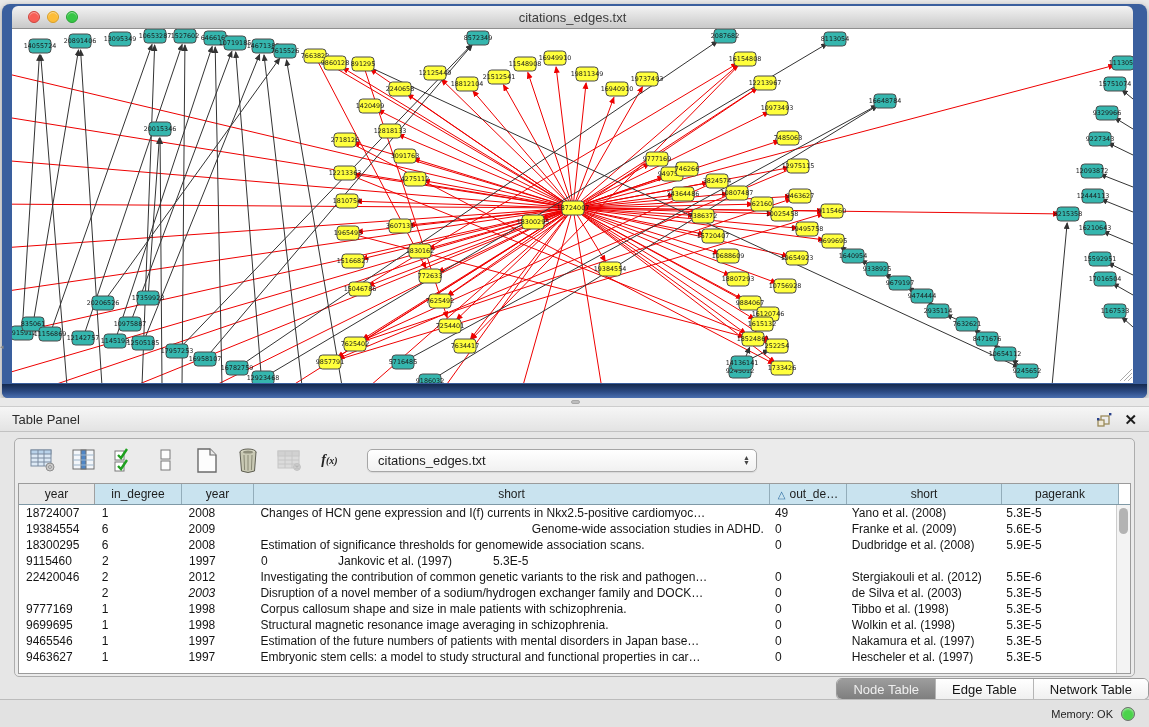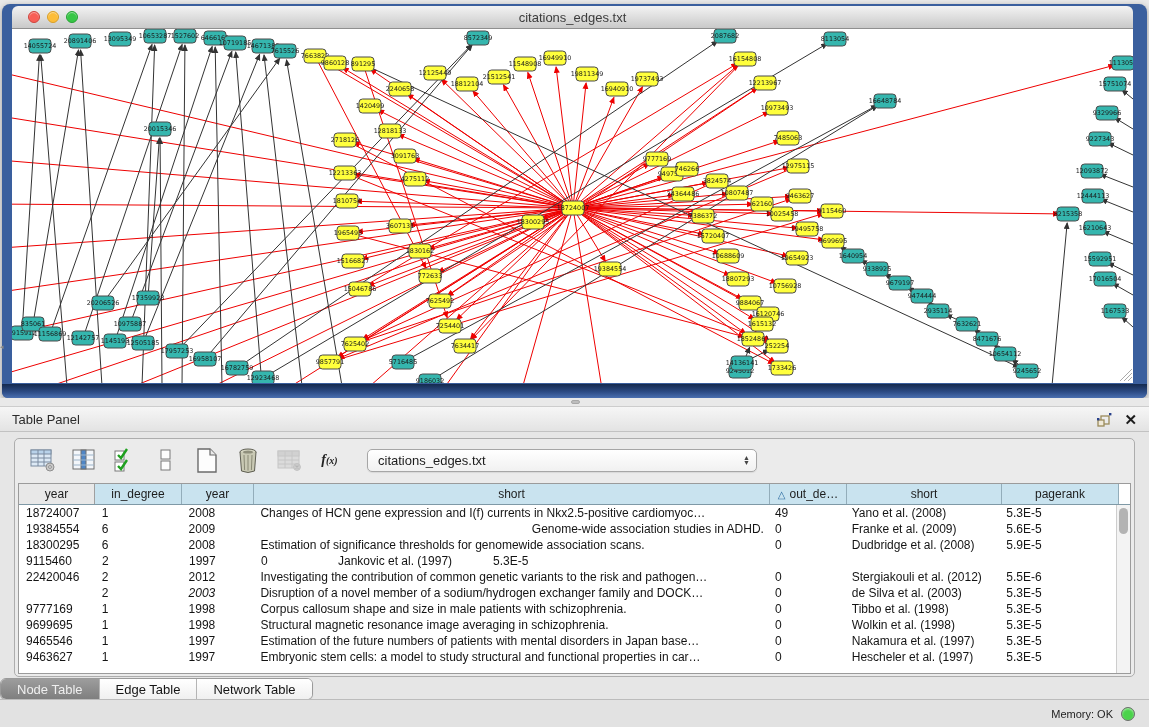--- a/index.html
+++ b/index.html
@@ -61,21 +61,21 @@
     background:#c9e3ef; border-right:1px solid #93adba; height:100%; }
   .th.gray { background:#e8e8e8; border-right:1px solid #9f9f9f; }
   .th .sort { color:#2d6ca2; font-size:10px; margin-right:4px; }
   .tbody { position:absolute; left:0; top:21px; right:14px; bottom:0; }
   .tr { display:flex; height:16px; }
   .td { font-size:12px; color:#141414; white-space:nowrap; overflow:hidden; padding:0 4px 0 7px; line-height:16px; }
   .vscroll { position:absolute; right:0; top:21px; width:14px; bottom:0; background:#f3f3f3; border-left:1px solid #cdcdcd; }
   .vscroll .thumb { position:absolute; left:2px; top:3px; width:9px; height:26px; background:#b3b3b3; border-radius:5px; }
 
   
-  .tabs { position:absolute; left:0; top:272px; width:1149px; display:flex; justify-content:flex-start; }
+  .tabs { position:absolute; left:0; top:272px; width:1149px; display:flex; justify-content:flex-end; }
   .seg { display:flex; height:22px; border:1px solid #9a9a9a; border-radius:6px; overflow:hidden;
     background:#fff; box-shadow:0 1px 1px rgba(0,0,0,.12); }
   .seg .tab { padding:0 16px; font-size:13px; display:flex; align-items:center; color:#141414;
     background:linear-gradient(180deg,#ffffff,#f0f0f0); border-right:1px solid #b5b5b5; }
   .seg .tab:last-child { border-right:none; }
   .seg .tab.selected { background:linear-gradient(180deg,#9d9d9d,#7f7f7f); color:#efefef; }
 
   
   #statusbar { position:absolute; left:0; top:699px; width:1149px; height:28px; background:#e2e2e2;
     border-top:1px solid #bcbcbc; display:flex; align-items:center; justify-content:flex-end; padding:0 14px; }

